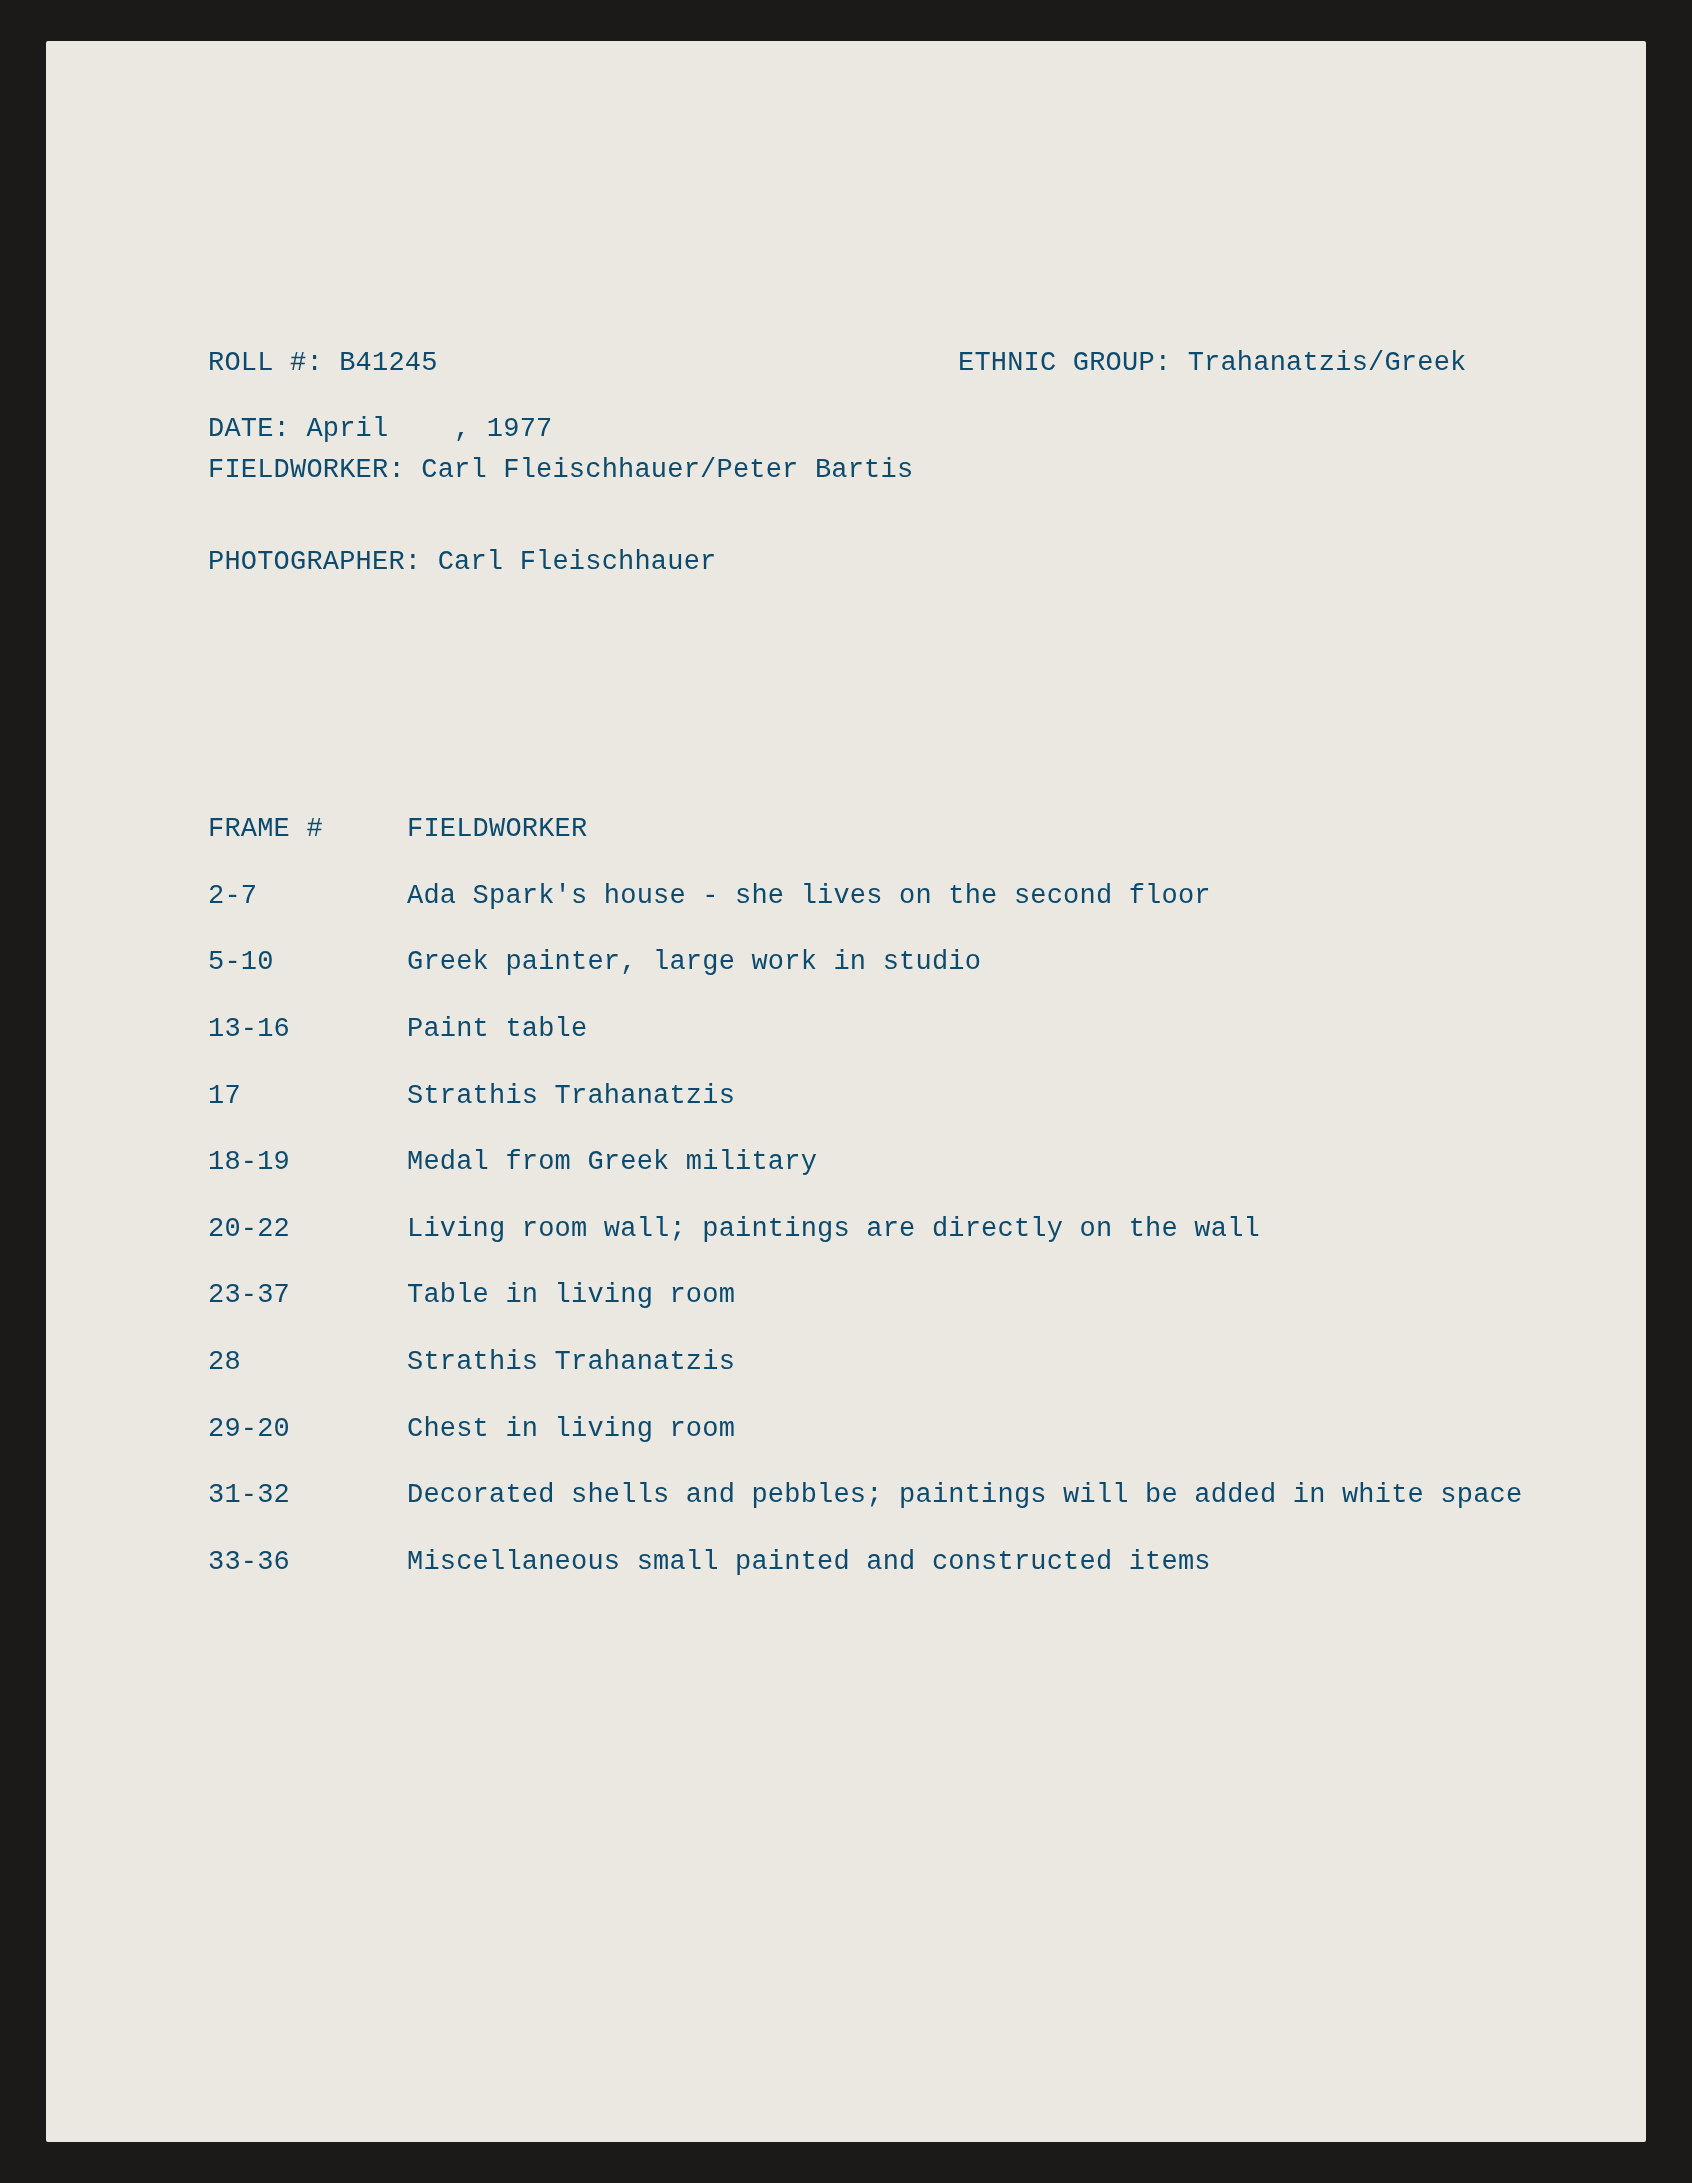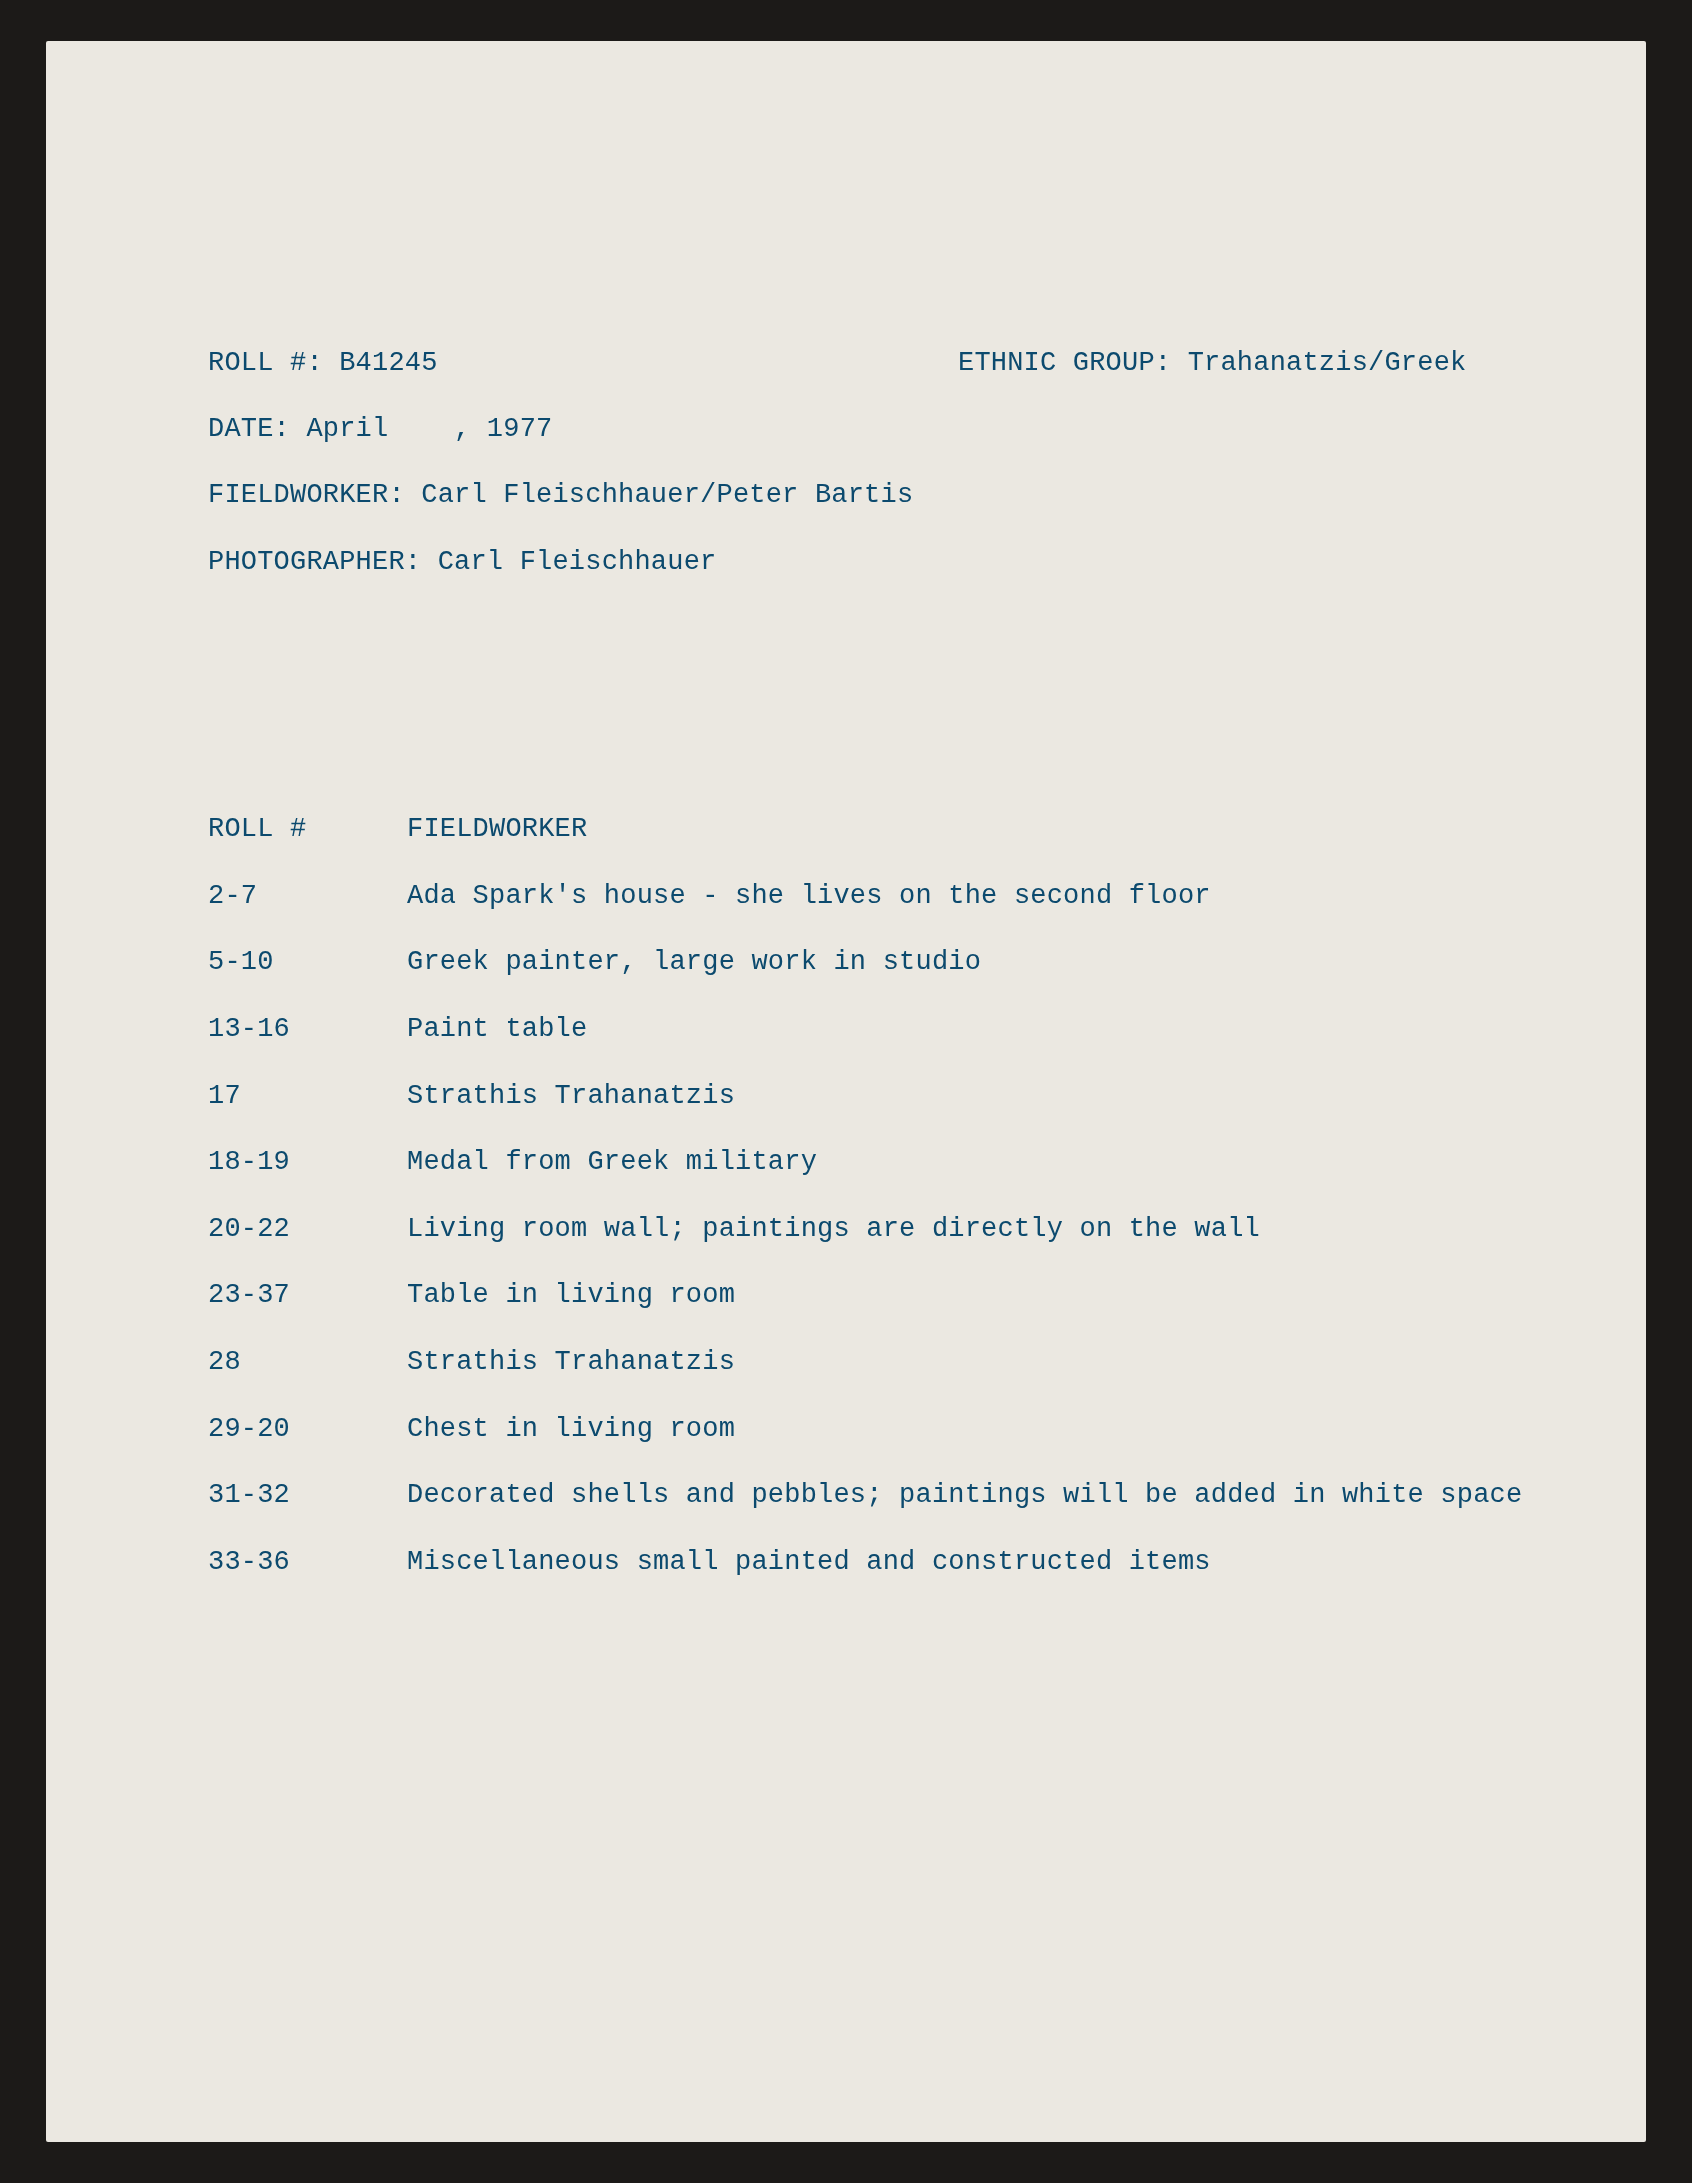--- a/index.html
+++ b/index.html
@@ -30,24 +30,24 @@
   .col-left { left: 162px; }
   .col-right { left: 912px; }
 </style>
 </head>
 <body>
 
 <div class="paper">
   <div class="line col-left" style="top:309px">ROLL #: B41245</div>
   <div class="line col-right" style="top:309px">ETHNIC GROUP: Trahanatzis/Greek</div>
   <div class="line col-left" style="top:375px">DATE: April    , 1977</div>
-  <div class="line col-left" style="top:441px">FIELDWORKER: Carl Fleischhauer/Peter Bartis</div>
+  <div class="line col-left" style="top:416px">FIELDWORKER: Carl Fleischhauer/Peter Bartis</div>
   <div class="line col-left" style="top:508px">PHOTOGRAPHER: Carl Fleischhauer</div>
 
-  <div class="line col-frame" style="top:775px">ROLL #</div>
+  <div class="line col-frame" style="top:775px">FRAME #</div>
   <div class="line col-desc" style="top:775px">FIELDWORKER</div>
 
   <div>
     <div class="line col-frame" style="top:842px">2-7</div>
     <div class="line col-desc" style="top:842px">Ada Spark's house - she lives on the second floor</div>
 
     <div class="line col-frame" style="top:908px">5-10</div>
     <div class="line col-desc" style="top:908px">Greek painter, large work in studio</div>
 
     <div class="line col-frame" style="top:975px">13-16</div>

